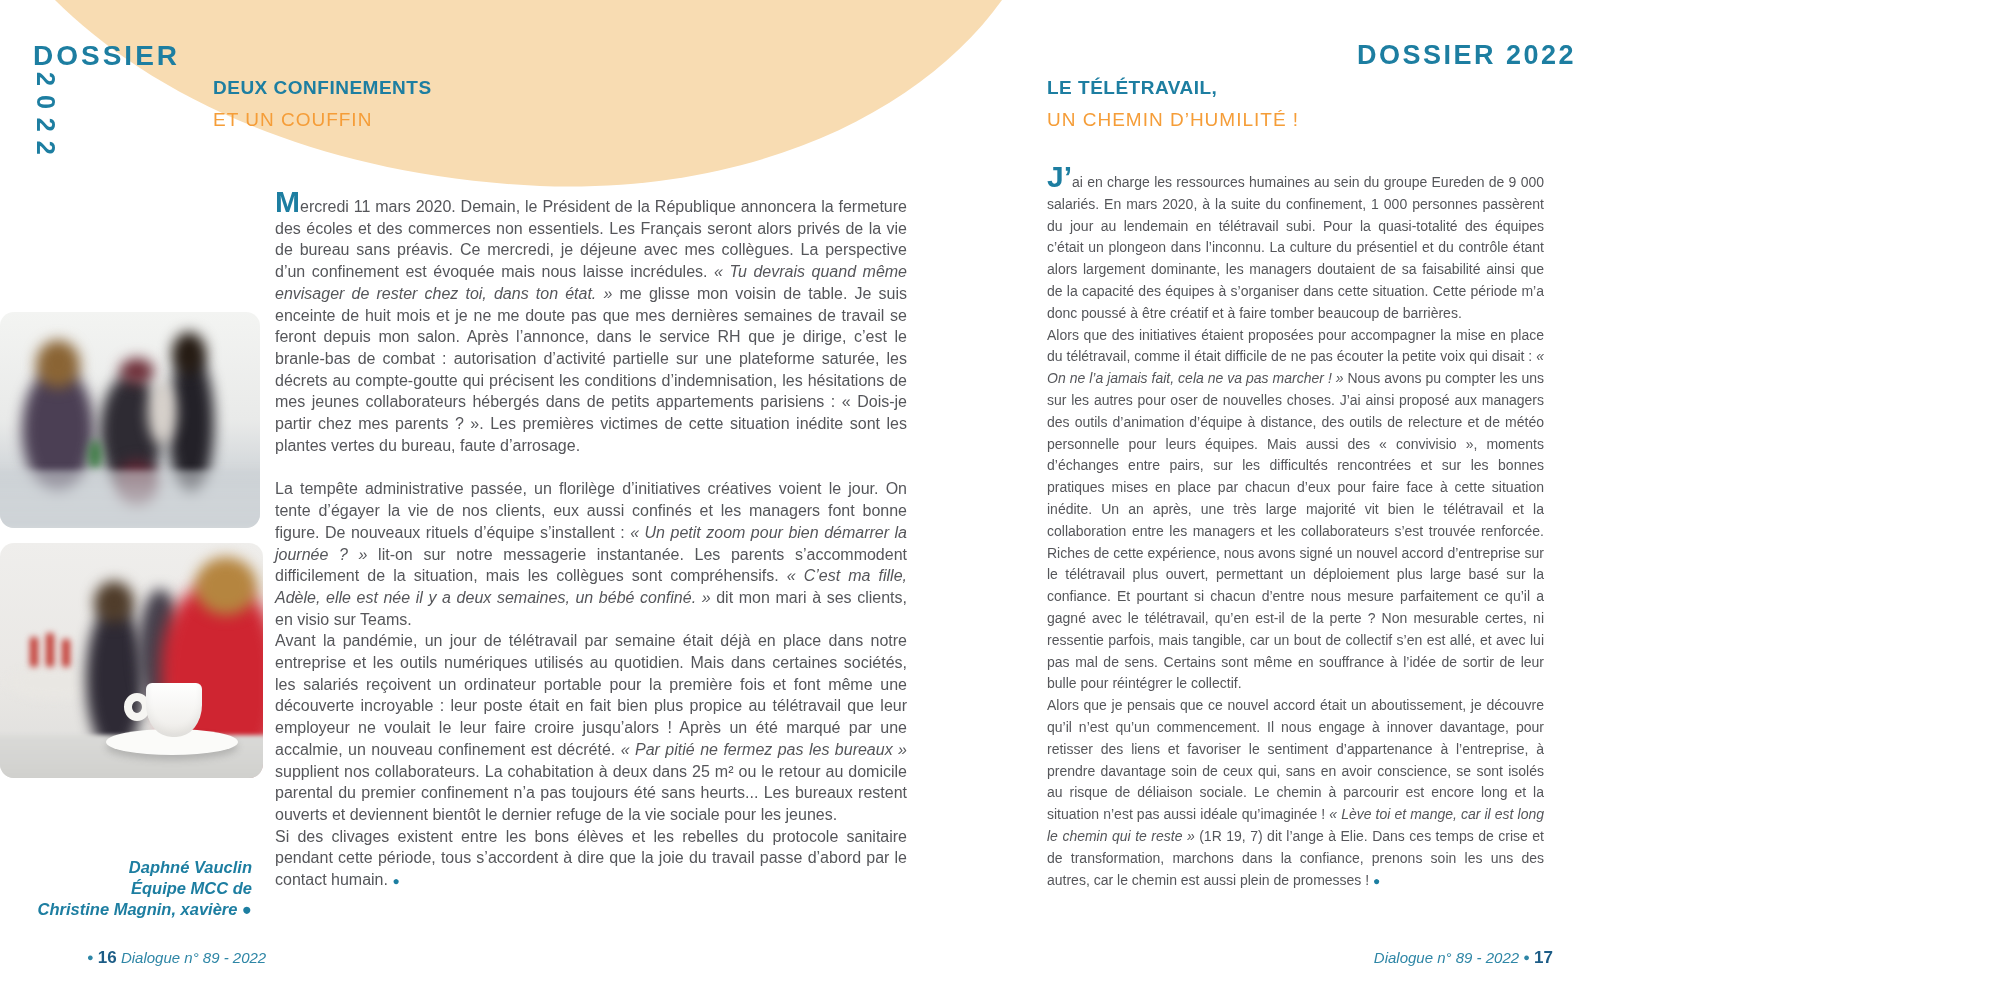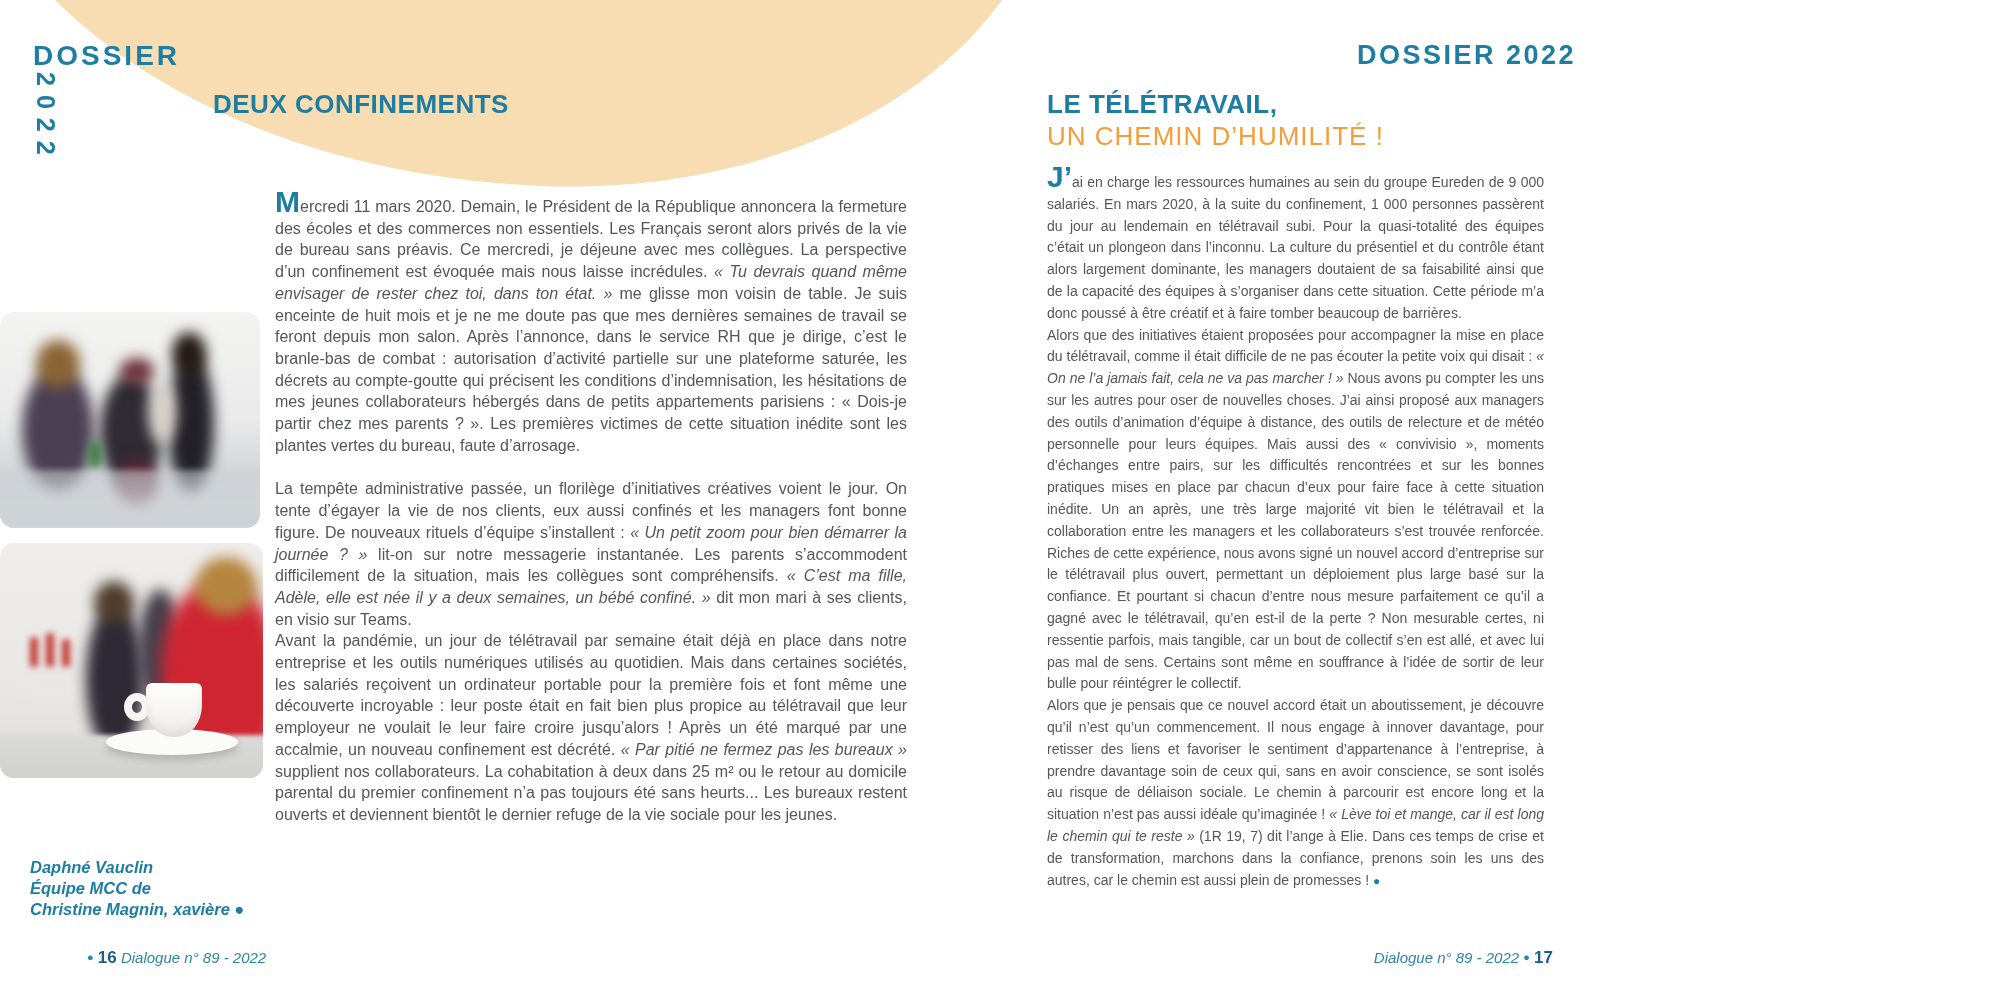--- a/index.html
+++ b/index.html
@@ -9,38 +9,38 @@
 
   
   .curve-svg{position:absolute;left:0;top:0;pointer-events:none;}
 
   
   .kicker-left{position:absolute;left:33px;top:40px;font-size:28px;font-weight:bold;letter-spacing:3px;color:var(--teal,#1d7ea1);}
   .kicker-year{position:absolute;left:60px;top:72px;transform:rotate(90deg);transform-origin:0 0;font-size:25px;font-weight:bold;letter-spacing:9px;color:var(--teal,#1d7ea1);white-space:nowrap;}
   .kicker-right{position:absolute;right:12px;top:40px;font-size:27px;font-weight:bold;letter-spacing:2.5px;color:var(--teal,#1d7ea1);}
 
   
-  .title{position:absolute;font-size:26px;line-height:32px;white-space:nowrap;margin-top:16px;}
+  .title{position:absolute;font-size:19px;line-height:32px;white-space:nowrap;}
   .title .l1{font-weight:bold;color:var(--teal,#1d7ea1);letter-spacing:.5px;}
   .title .l2{color:var(--orange,#f59d38);letter-spacing:1px;}
   .title-left{left:213px;top:72px;}
   .title-right{left:1047px;top:72px;}
 
   
   .body{position:absolute;color:var(--ink,#55565a);text-align:justify;}
   .body-left{left:275px;top:196px;width:632px;font-size:16px;line-height:21.7px;}
   .body-right{left:1047px;top:172px;width:497px;font-size:14px;line-height:21.8px;}
   .body p{margin:0;}
   .body-left p:nth-of-type(2){margin-top:22px;}
   .seg-italic{font-style:italic;}
   .seg-dropcap{font-weight:bold;color:var(--teal,#1d7ea1);font-size:30px;line-height:0;}
   .seg-dot{color:var(--teal,#1d7ea1);font-size:12px;}
 
   
-  .byline{position:absolute;left:30px;top:857px;width:222px;text-align:left;font-weight:bold;font-style:italic;font-size:16.5px;line-height:21px;color:var(--teal,#1d7ea1);}
+  .byline{position:absolute;left:30px;top:857px;width:222px;text-align:right;font-weight:bold;font-style:italic;font-size:16.5px;line-height:21px;color:var(--teal,#1d7ea1);}
   .caption{position:absolute;left:1743px;top:733px;width:240px;font-size:22px;line-height:25.5px;color:var(--caption,#2e86a6);}
   .signature{position:absolute;left:1743px;top:903px;font-weight:bold;font-style:italic;font-size:11px;color:var(--teal,#1d7ea1);}
 
   
   .footer{position:absolute;top:948px;font-size:15px;color:var(--caption,#2e86a6);white-space:nowrap;margin-left:39px;}
   .footer-left{left:48px;}
   .footer-right{right:35px;}
   .footer .dot{font-size:11px;vertical-align:2px;}
   .footer .num{font-weight:bold;font-size:17px;color:var(--tealdark,#1c5c86);}
   .footer .issue{font-style:italic;}
@@ -107,20 +107,21 @@
 
   <svg class="curve-svg" width="1010" height="200" viewBox="0 0 1010 200" aria-hidden="true">
     <path d="M 55 0 C 140 85 300 175 540 186 C 760 194 925 108 1002 0 Z" fill="#f8dcb2" style="fill:var(--peach,#f8dcb2)"></path>
   </svg>
 
   <div class="kicker-left">DOSSIER</div>
   <div class="kicker-year">2022</div>
 
   <div class="title title-left">
     <div class="l1">DEUX CONFINEMENTS</div>
+    <div class="l2">ET UN COUFFIN</div>
   </div>
 
   <div class="ph ph1" aria-label="Personnes floues debout autour de tables hautes dans un bureau lumineux">
     <div class="b p1-f1"></div>
     <div class="b p1-h1"></div>
     <div class="b p1-f2"></div>
     <div class="b p1-h2"></div>
     <div class="b p1-f3"></div>
     <div class="b p1-h3"></div>
     <div class="b p1-f4"></div>
@@ -142,20 +143,21 @@
     <div class="b p2-glass"></div>
     <div class="p2-saucer"></div>
     <div class="p2-handle"></div>
     <div class="p2-cup"></div>
   </div>
 
   <div class="body body-left">
       <p><span class="seg-dropcap">M</span><span>ercredi 11 mars 2020. Demain, le Président de la République annoncera la fermeture des écoles et des commerces non essentiels. Les Français seront alors privés de la vie de bureau sans préavis. Ce mercredi, je déjeune avec mes collègues. La perspective d’un confinement est évoquée mais nous laisse incrédules. </span><span class="seg-italic">« Tu devrais quand même envisager de rester chez toi, dans ton état. »</span><span> me glisse mon voisin de table. Je suis enceinte de huit mois et je ne me doute pas que mes dernières semaines de travail se feront depuis mon salon. Après l’annonce, dans le service RH que je dirige, c’est le branle-bas de combat : autorisation d’activité partielle sur une plateforme saturée, les décrets au compte-goutte qui précisent les conditions d’indemnisation, les hésitations de mes jeunes collaborateurs hébergés dans de petits appartements parisiens : « Dois-je partir chez mes parents ? ». Les premières victimes de cette situation inédite sont les plantes vertes du bureau, faute d’arrosage.</span></p>
       <p><span>La tempête administrative passée, un florilège d’initiatives créatives voient le jour. On tente d’égayer la vie de nos clients, eux aussi confinés et les managers font bonne figure. De nouveaux rituels d’équipe s’installent : </span><span class="seg-italic">« Un petit zoom pour bien démarrer la journée ? »</span><span> lit-on sur notre messagerie instantanée. Les parents s’accommodent difficilement de la situation, mais les collègues sont compréhensifs. </span><span class="seg-italic">« C’est ma fille, Adèle, elle est née il y a deux semaines, un bébé confiné. »</span><span> dit mon mari à ses clients, en visio sur Teams.</span></p>
       <p><span>Avant la pandémie, un jour de télétravail par semaine était déjà en place dans notre entreprise et les outils numériques utilisés au quotidien. Mais dans certaines sociétés, les salariés reçoivent un ordinateur portable pour la première fois et font même une découverte incroyable : leur poste était en fait bien plus propice au télétravail que leur employeur ne voulait le leur faire croire jusqu’alors ! Après un été marqué par une accalmie, un nouveau confinement est décrété. </span><span class="seg-italic">« Par pitié ne fermez pas les bureaux »</span><span> supplient nos collaborateurs. La cohabitation à deux dans 25 m² ou le retour au domicile parental du premier confinement n’a pas toujours été sans heurts... Les bureaux restent ouverts et deviennent bientôt le dernier refuge de la vie sociale pour les jeunes.</span></p>
+      <p><span>Si des clivages existent entre les bons élèves et les rebelles du protocole sanitaire pendant cette période, tous s’accordent à dire que la joie du travail passe d’abord par le contact humain. </span><span class="seg-dot">●</span></p>
     </div>
 
   <div class="byline">
       <div>Daphné Vauclin</div>
       <div>Équipe MCC de</div>
       <div>Christine Magnin, xavière ●</div>
     </div>
 
   <div class="footer footer-left">
     <span class="dot">●</span>

